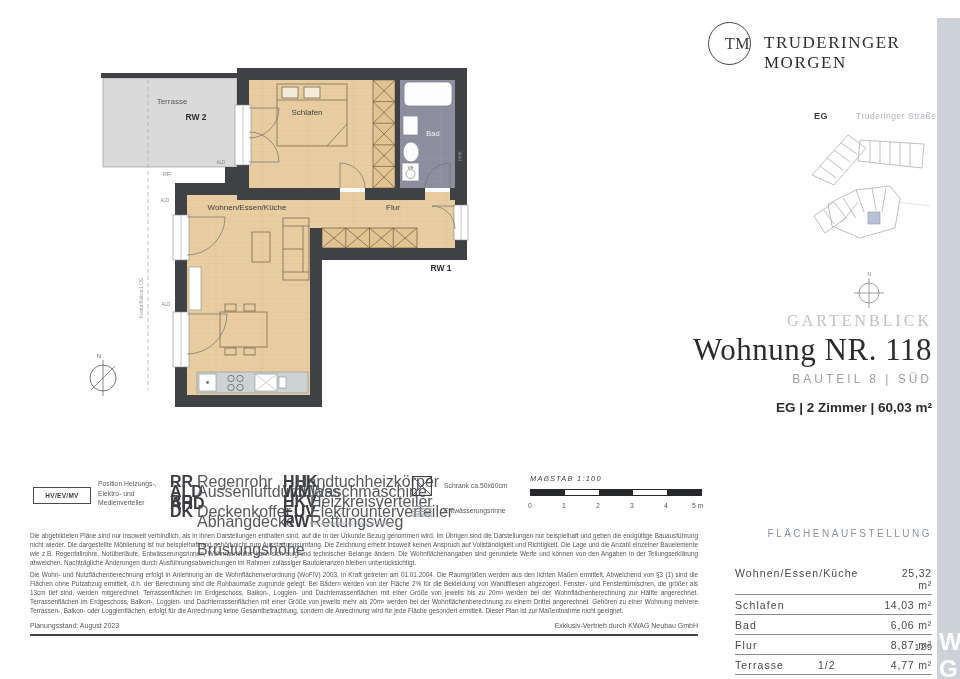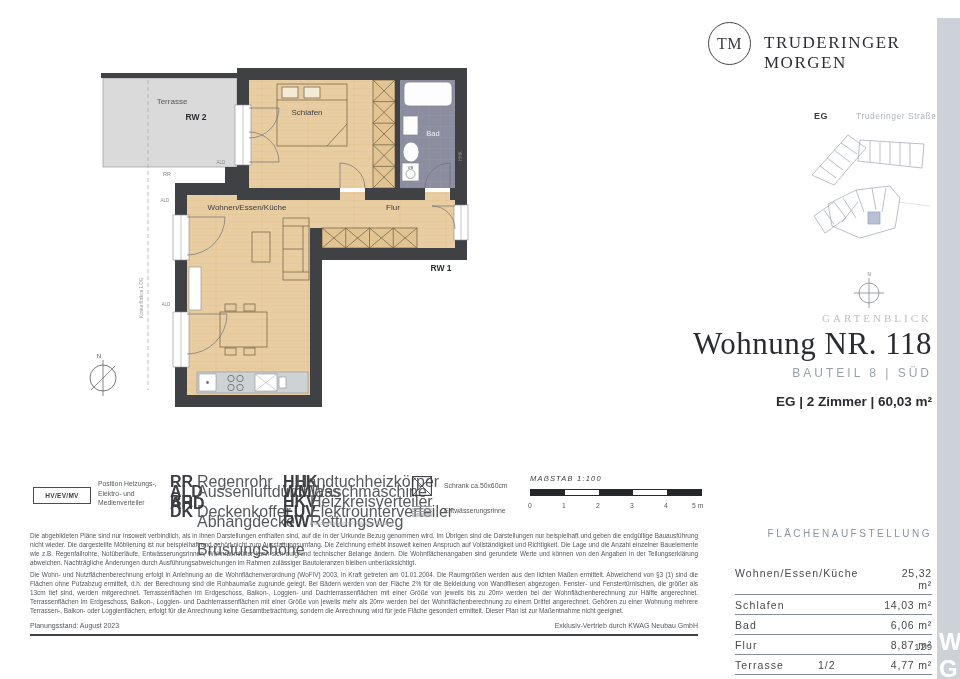--- a/index.html
+++ b/index.html
@@ -1,35 +1,35 @@
 <!DOCTYPE html>
 <html><head>
 <meta charset="utf-8">
 <style>
   html,body{margin:0;padding:0;}
   body{width:960px;height:679px;background:#fff;font-family:"Liberation Sans",sans-serif;position:relative;overflow:hidden;}
   .abs{position:absolute;}
 
   
   .logo-circle{left:708px;top:22px;width:41px;height:41px;border:1.5px solid #44464a;border-radius:50%;
-    display:flex;align-items:center;justify-content:center;font-family:"Liberation Serif",serif;
+    display:flex;align-items:center;justify-content:flex-end;font-family:"Liberation Serif",serif;
     font-size:16px;color:#3a3c40;letter-spacing:.5px;}
   .brand-name{left:764px;top:33px;font-family:"Liberation Serif",serif;font-size:17px;color:#2c2e33;letter-spacing:1.5px;}
 
   
   .wm-bar{left:937px;top:18px;width:23px;height:661px;background:#cdd2d9;overflow:hidden;}
   .wm-letter{position:absolute;left:2px;color:#fff;font-weight:bold;font-size:24px;line-height:24px;}
 
   
   .map-eg{left:814px;top:111px;font-size:9px;font-weight:bold;color:#3a3c3f;letter-spacing:.5px;}
   .map-street{left:856px;top:111px;font-size:8.5px;color:#b0b5bb;letter-spacing:.5px;}
 
   
   .title-block{left:632px;top:312px;width:300px;text-align:right;}
-  .tb-cat{font-family:"Liberation Serif",serif;font-size:11px;letter-spacing:3px;color:#bcc1c8;}
+  .tb-cat{font-family:"Liberation Serif",serif;font-size:16px;letter-spacing:3px;color:#bcc1c8;}
   .tb-title{font-family:"Liberation Serif",serif;font-size:31px;color:#2a2c2f;margin-top:2px;letter-spacing:.5px;}
   .tb-sub{font-size:12px;letter-spacing:3px;color:#9aa1ab;margin-top:4px;}
   .tb-sum{font-size:13.5px;font-weight:bold;color:#2a2c2f;margin-top:14px;}
 
   
   .hv-box{left:33px;top:487px;width:56px;height:15px;border:1px solid #4a4c4f;display:flex;align-items:center;justify-content:center;
     font-size:6.5px;font-weight:bold;color:#3b3d40;letter-spacing:.3px;}
   .hv-label{left:98px;top:479px;font-size:6.8px;color:#55585b;line-height:9.5px;}
   .leg-abbr{position:absolute;font-weight:bold;color:#3b3d40;}
   .leg-term{position:absolute;color:#55585b;}

